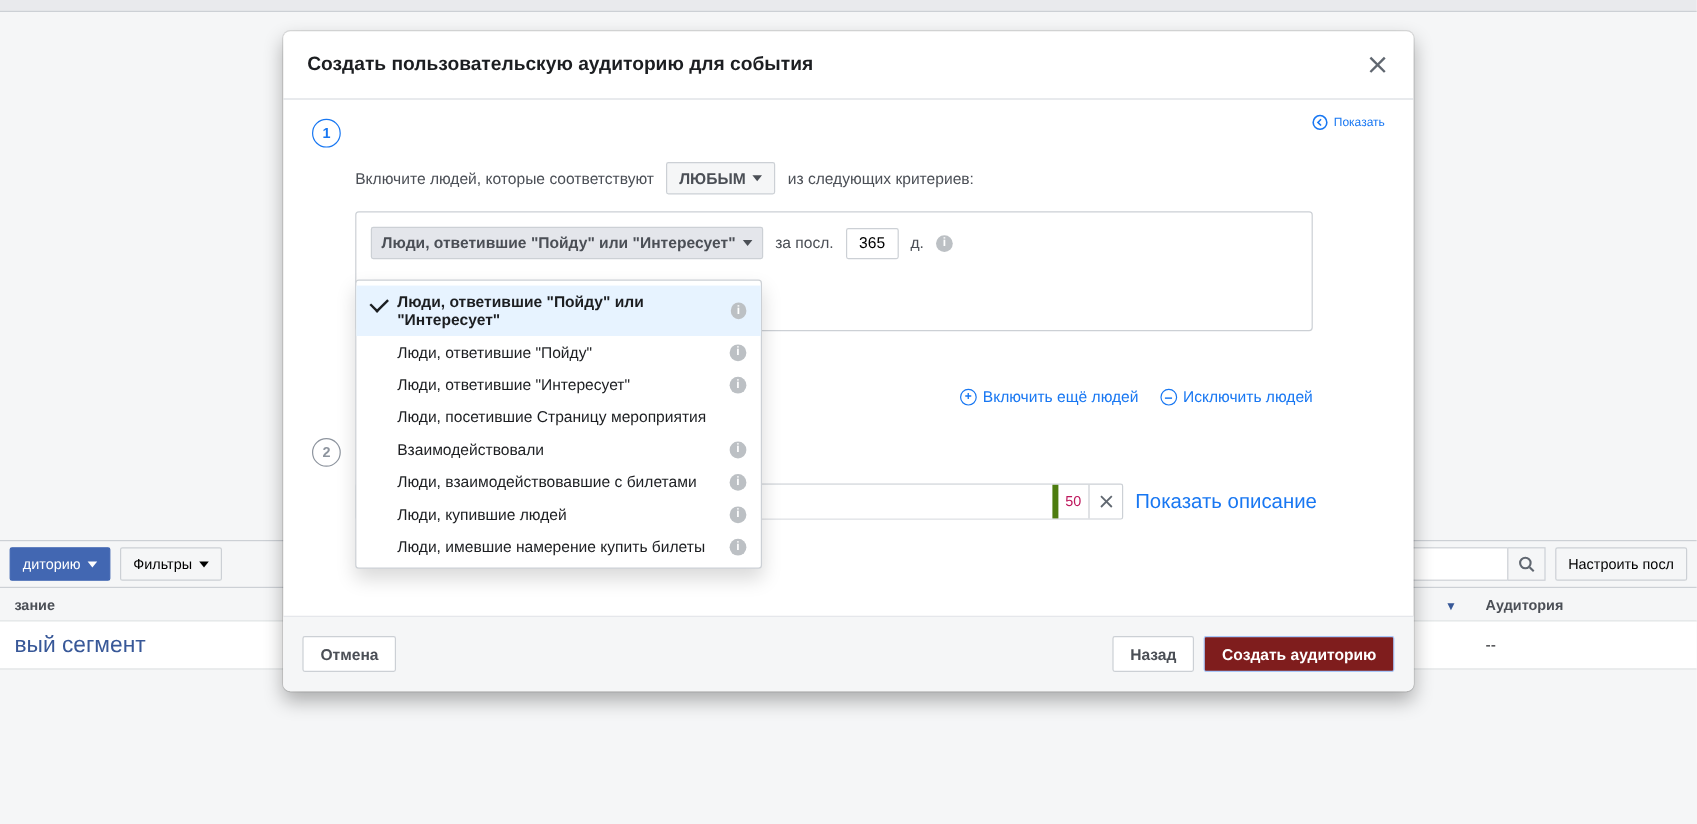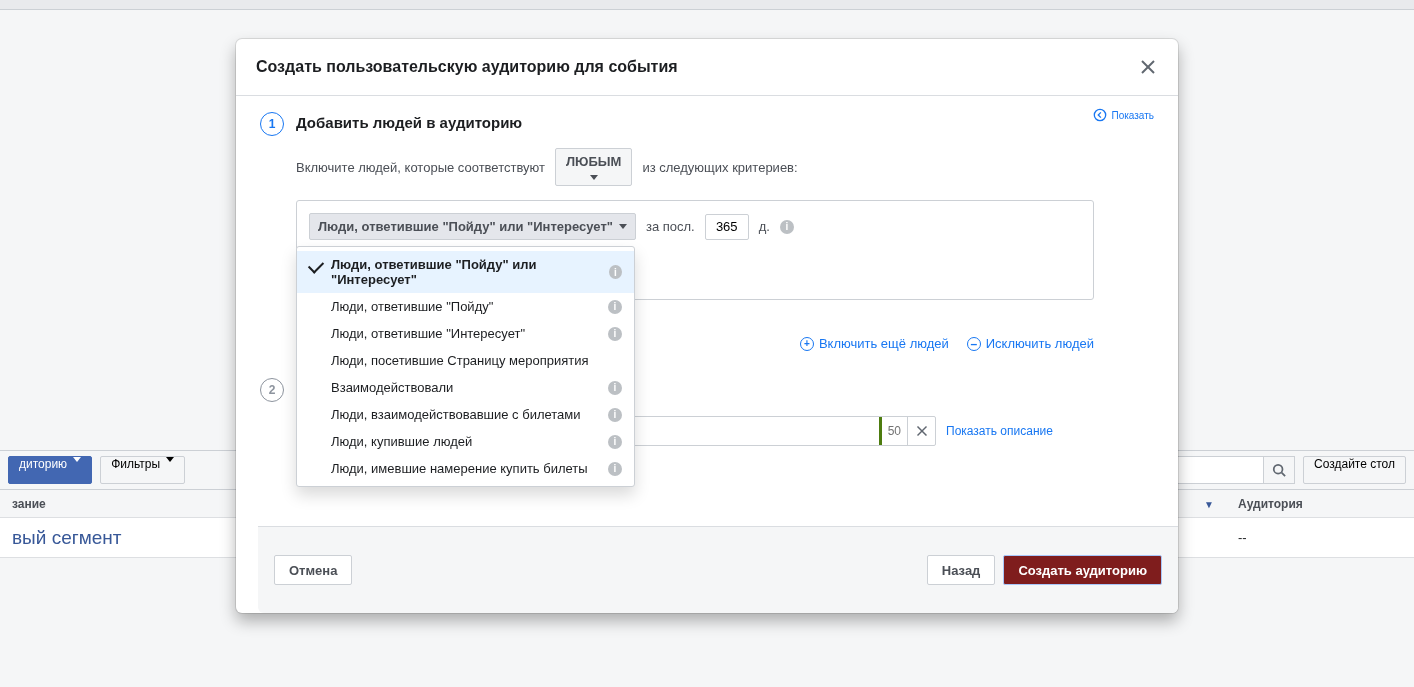--- a/index.html
+++ b/index.html
@@ -5,57 +5,57 @@
   * { box-sizing: border-box; margin: 0; padding: 0; font-family: -apple-system, BlinkMacSystemFont, "Segoe UI", Helvetica, Arial, sans-serif; }
   body { background: #f5f6f7; width: 1414px; height: 687px; overflow: hidden; position: relative; color: #1c1e21; }
 
   
   .bg-page { position: absolute; inset: 0; }
   .bg-topbar { height: 10px; background: #e9eaed; border-bottom: 1px solid #ccd0d5; }
   .bg-hero { padding: 40px 0 0 0; text-align: center; }
   .bg-hero-text { font-size: 13px; color: #4b4f56; margin: 4px 0; }
   .bg-hero-title { font-size: 15px; font-weight: 600; color: #1c1e21; margin-bottom: 40px; display:inline-block;}
   .bg-toolbar { position: absolute; top: 450px; left: 0; right: 0; height: 40px; border-top: 1px solid #ccd0d5; border-bottom: 1px solid #ccd0d5; background: #f5f6f7; display: flex; align-items: center; padding: 0 8px; gap: 8px; }
-  .bg-btn { height: 28px; padding: 0 10px; border: 1px solid #ccd0d5; border-radius: 2px; background: #f5f6f7; font-size: 12px; display: inline-flex; align-items: flex-start; gap: 6px; cursor: pointer; }
+  .bg-btn { height: 28px; padding: 0 10px; border: 1px solid #ccd0d5; border-radius: 2px; background: #f5f6f7; font-size: 12px; display: inline-flex; align-items: center; gap: 6px; cursor: pointer; }
   .bg-btn.primary { background: #4267b2; border-color: #4267b2; color: #fff; }
   .bg-caret { width: 0; height: 0; border-left: 4px solid transparent; border-right: 4px solid transparent; border-top: 5px solid currentColor; }
   .bg-search { margin-left: auto; display: flex; align-items: center; }
   .bg-search input { height: 28px; width: 160px; border: 1px solid #ccd0d5; border-right: none; padding: 0 8px; font-size: 12px; background: #fff; color: #8d949e; }
   .bg-search-btn { height: 28px; width: 32px; border: 1px solid #ccd0d5; background: #f5f6f7; display: inline-flex; align-items: center; justify-content: center; cursor: pointer; }
   .bg-table-head { position: absolute; top: 490px; left: 0; right: 0; height: 28px; background: #f5f6f7; border-bottom: 1px solid #dddfe2; display: flex; align-items: center; font-size: 12px; font-weight: 600; color: #4b4f56; }
   .bg-th-name { padding-left: 12px; flex: 1; }
   .bg-th-sort { width: 1222px; text-align: right; padding-right: 8px; color:#385898; position:absolute; }
   .bg-th-aud { position: absolute; left: 1238px; }
   .bg-row { position: absolute; top: 518px; left: 0; right: 0; height: 40px; border-bottom: 1px solid #dddfe2; display: flex; align-items: center; background: #fff; }
   .bg-row a { color: #385898; font-size: 19px; text-decoration: none; padding-left: 12px; }
   .bg-row-aud { position: absolute; left: 1238px; font-size: 13px; color: #1c1e21; }
 
   
   .overlay { position: absolute; inset: 0; background: rgba(255,255,255,0); display: flex; align-items: flex-start; justify-content: center; }
 
   
-  .modal { position: absolute; top: 39px; left: 50%; transform: translateX(-50%); width: 942px; background: #fff; border-radius: 6px; box-shadow: 0 8px 16px rgba(0,0,0,0.3), 0 0 0 1px rgba(0,0,0,0.1); }
+  .modal { position: absolute; top: 26px; left: 50%; transform: translateX(-50%); width: 942px; background: #fff; border-radius: 6px; box-shadow: 0 8px 16px rgba(0,0,0,0.3), 0 0 0 1px rgba(0,0,0,0.1); }
   .modal-head { display: flex; align-items: center; justify-content: space-between; padding: 18px 20px; border-bottom: 1px solid #dadde1; }
   .modal-title { font-size: 16px; font-weight: 700; color: #1c1e21; }
   .close-x { width: 20px; height: 20px; display: inline-flex; align-items: center; justify-content: center; cursor: pointer; color: #606770; }
   .close-x svg { width: 16px; height: 16px; }
 
   .modal-body { padding: 16px 24px 40px 24px; position: relative; min-height: 430px; }
 
   .step { display: flex; align-items: flex-start; gap: 12px; margin-bottom: 8px; }
   .step-badge { width: 24px; height: 24px; border: 1px solid #1877f2; border-radius: 50%; display: inline-flex; align-items: center; justify-content: center; color: #1877f2; font-size: 12px; font-weight: 600; }
   .step-title { font-size: 15px; font-weight: 700; color: #1c1e21; padding-top: 2px; }
   .step2 { position: absolute; top: 282px; left: 24px; display: flex; align-items: center; gap: 12px; }
   .step2 .step-badge { border-color: #8d949e; color: #8d949e; }
 
   .show-link { position: absolute; top: 12px; right: 24px; display: inline-flex; align-items: center; gap: 4px; color: #1877f2; font-size: 10px; cursor: pointer; }
   .show-link svg { width: 14px; height: 14px; }
 
   .criteria-line { margin: 12px 0 14px 36px; font-size: 13px; color: #4b4f56; display: flex; align-items: center; gap: 10px; }
-  .any-dd { border: 1px solid #ccd0d5; background: #f5f6f7; padding: 5px 10px; border-radius: 2px; font-size: 13px; font-weight: 600; color: #4b4f56; display: inline-flex; align-items: center; gap: 6px; cursor: pointer; flex-direction: column; }
+  .any-dd { border: 1px solid #ccd0d5; background: #f5f6f7; padding: 5px 10px; border-radius: 2px; font-size: 13px; font-weight: 600; color: #4b4f56; display: inline-flex; align-items: center; gap: 6px; cursor: pointer; }
 
   .rule-box { margin-left: 36px; width: 798px; border: 1px solid #ccd0d5; border-radius: 3px; background: #fff; padding: 12px; position: relative; min-height: 100px; }
   .rule-row { display: flex; align-items: center; gap: 10px; font-size: 13px; color: #4b4f56; }
   .rule-dd { background: #e4e6eb; border: 1px solid #ccd0d5; border-radius: 2px; padding: 5px 8px; font-size: 13px; font-weight: 600; color: #4b4f56; display: inline-flex; align-items: center; gap: 6px; cursor: pointer; }
   .days-input { width: 44px; height: 26px; border: 1px solid #ccd0d5; border-radius: 2px; text-align: center; font-size: 13px; }
   .info-dot { width: 14px; height: 14px; border-radius: 50%; background: #bcc0c4; color: #fff; display: inline-flex; align-items: center; justify-content: center; font-size: 10px; font-weight: 700; cursor: default; }
 
   
   .dd-panel { position: absolute; top: 150px; left: 60px; width: 339px; background: #fff; border: 1px solid #ccd0d5; border-radius: 3px; box-shadow: 0 8px 16px rgba(0,0,0,0.15); z-index: 10; padding: 4px 0; }
   .dd-item { display: flex; align-items: center; padding: 6px 12px 6px 34px; font-size: 13px; color: #1c1e21; cursor: pointer; position: relative; }
@@ -67,26 +67,26 @@
   .incl-row { position: absolute; left: 60px; top: 240px; width: 798px; display: flex; justify-content: flex-end; gap: 18px; font-size: 13px; }
   .incl-row a { color: #1877f2; text-decoration: none; display: inline-flex; align-items: center; gap: 5px; cursor: pointer; }
   .incl-row .icon-circ { width: 14px; height: 14px; border-radius: 50%; display: inline-flex; align-items: center; justify-content: center; font-weight: 700; }
   .plus { background: none; color: #1877f2; border: 1.5px solid #1877f2; font-size: 10px; line-height:1;}
   .minus { background: none; color: #1877f2; border: 1.5px solid #1877f2; font-size: 12px; line-height:1;}
 
   
   .name-row { position: absolute; top: 320px; left: 60px; width: 870px; display: flex; align-items: center; gap: 10px; }
   .name-input-wrap { position: relative; flex: 0 0 640px; display: flex; align-items: center; border: 1px solid #ccd0d5; border-radius: 2px; height: 30px; }
   .name-input-wrap input { flex: 1; border: none; height: 28px; padding: 0 8px; font-size: 13px; outline: none; }
-  .char-count { padding: 0 6px; border-left: 3px solid #4d7c0f; height: 28px; display: inline-flex; align-items: center; font-size: 12px; color: #737373; }
+  .char-count { padding: 0 6px; border-left: 5px solid #4d7c0f; height: 28px; display: inline-flex; align-items: center; font-size: 12px; color: #be185d; }
   .clear-x { width: 28px; height: 28px; border-left: 1px solid #ccd0d5; display: inline-flex; align-items: center; justify-content: center; cursor: pointer; color: #606770; font-size: 14px; }
-  .desc-link { color: #1877f2; font-size: 12px; text-decoration: none; cursor: pointer; }
-
-  
-  .modal-foot { border-top: 1px solid #dadde1; padding: 28px 16px; display: flex; align-items: center; background: #f5f6f7; border-radius: 0 0 6px 6px; margin-left: 22px; }
+  .desc-link { color: #1877f2; font-size: 17px; text-decoration: none; cursor: pointer; }
+
+  
+  .modal-foot { border-top: 1px solid #dadde1; padding: 16px 16px; display: flex; align-items: center; background: #f5f6f7; border-radius: 0 0 6px 6px; }
   .btn { height: 30px; padding: 0 14px; border: 1px solid #ccd0d5; background: #f5f6f7; border-radius: 2px; font-size: 13px; font-weight: 600; color: #4b4f56; cursor: pointer; }
   .btn.flat { background: #fff; }
   .btn.primary { background: #7f1d1d; border-color: #a8c7fa; color: #fff; }
   .foot-right { margin-left: auto; display: flex; gap: 8px; }
 
   .sort-caret { color:#385898; font-size:10px; }
   .mag { width:14px; height:14px; }
 </style>
 </head>
 <body>
@@ -112,21 +112,21 @@
     <div class="bg-search">
       <input placeholder="имени" style="">
       <button class="bg-search-btn">
         <svg class="mag" viewBox="0 0 16 16" fill="none" stroke="#606770" stroke-width="2">
             <circle cx="7" cy="7" r="5"></circle>
             <line x1="11" y1="11" x2="15" y2="15"></line>
           </svg>
       </button>
     </div>
     <button class="bg-btn">
-      <span>Создайте стол</span>
+      <span>Настроить посл</span>
     </button>
   </div>
 
   <div class="bg-table-head">
     <div class="bg-th-name">зание</div>
     <div class="bg-th-sort"><span class="sort-caret">▼</span></div>
     <div class="bg-th-aud">Аудитория</div>
   </div>
   <div class="bg-row">
     <a href="#">вый сегмент</a>
@@ -151,21 +151,20 @@
       <a class="show-link">
         <svg viewBox="0 0 16 16" fill="none" stroke="#1877f2" stroke-width="1.5">
             <circle cx="8" cy="8" r="6.5"></circle>
             <polyline points="9,5 6,8 9,11"></polyline>
           </svg>
         <span>Показать</span>
       </a>
 
       <div class="step">
         <span class="step-badge">1</span>
-        <span class="step-title">Добавить людей в аудиторию</span>
       </div>
 
       <div class="criteria-line">
         <span>Включите людей, которые соответствуют</span>
         <span class="any-dd">
           <span>ЛЮБЫМ</span>
           <span class="bg-caret"></span>
         </span>
         <span>из следующих критериев:</span>
       </div>

